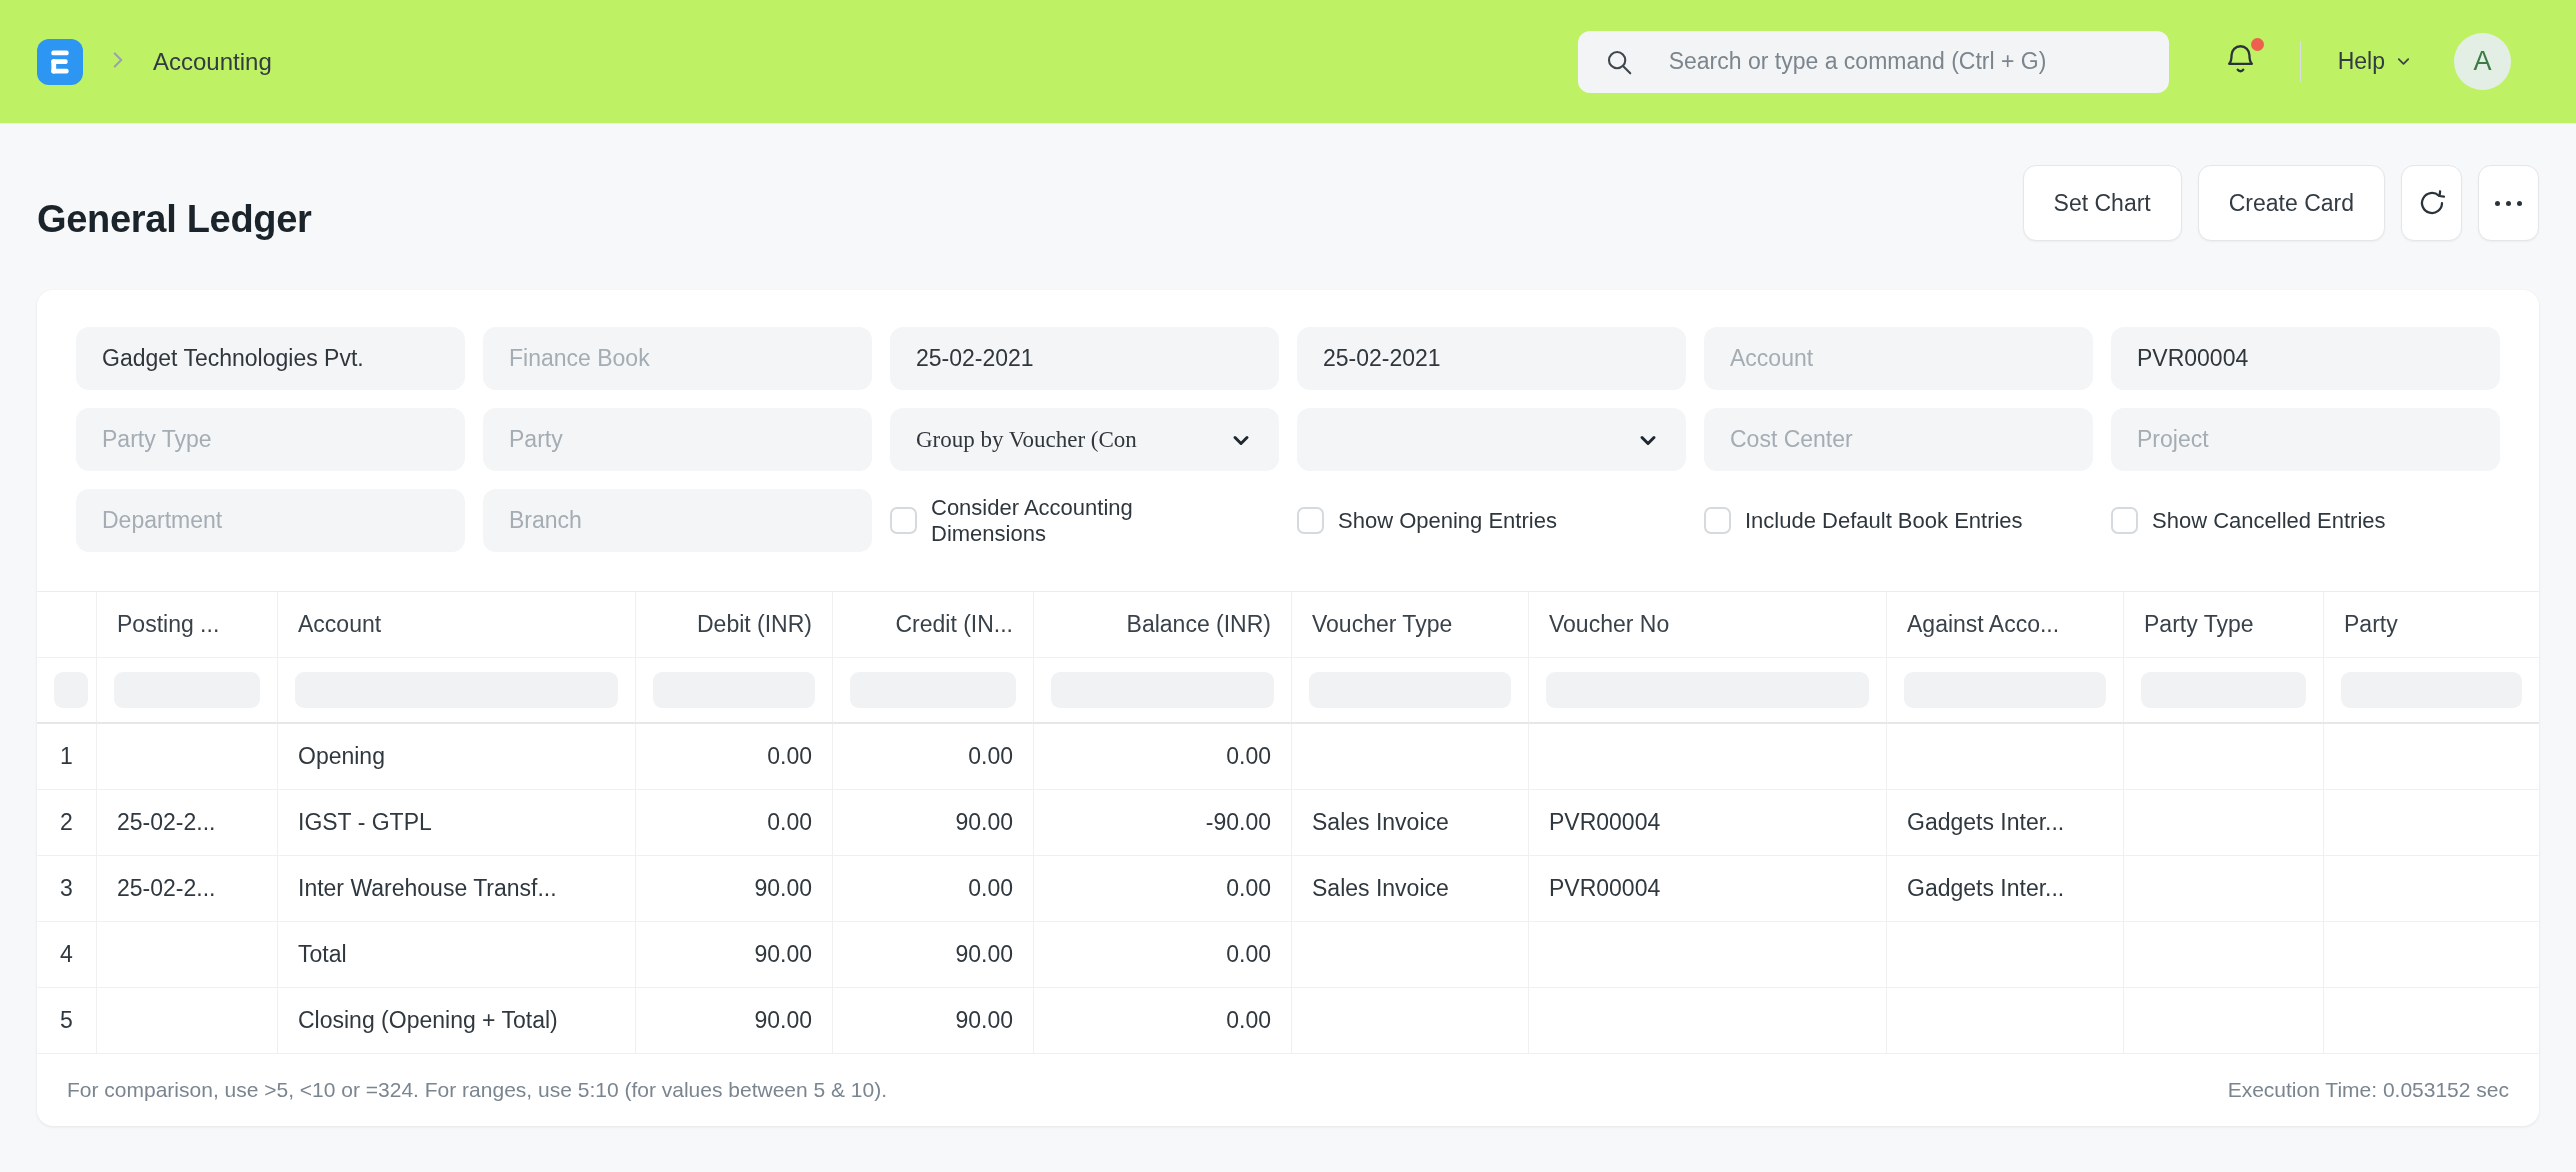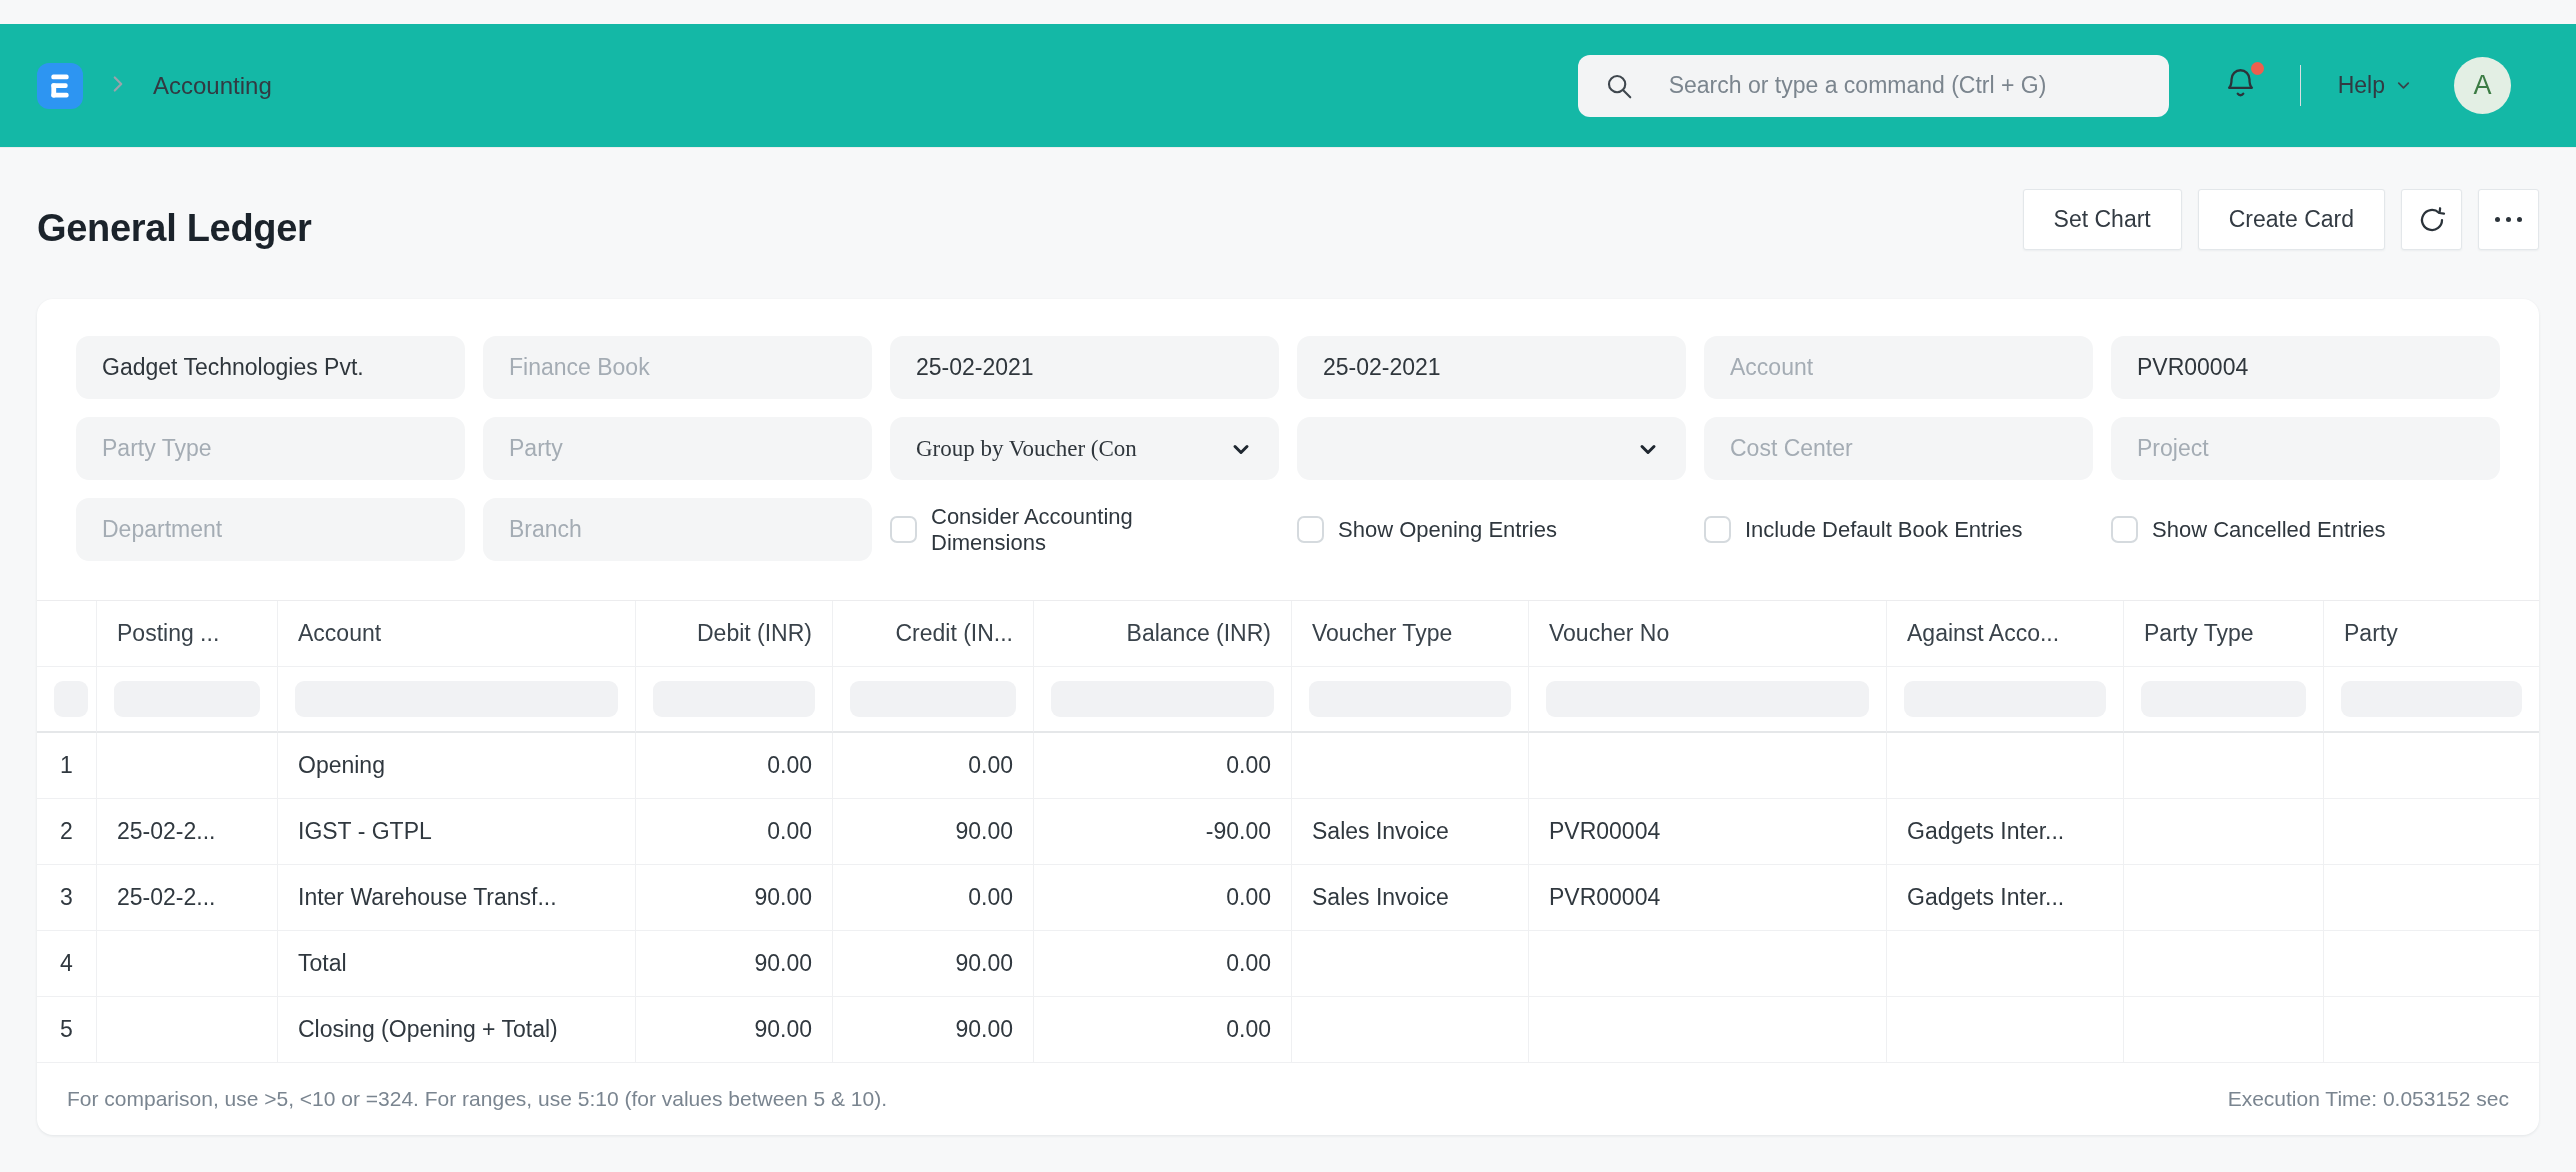--- a/index.html
+++ b/index.html
@@ -6,24 +6,23 @@
   html,body { margin:0; padding:0; }
   body {
     width:2576px; height:1173px; overflow:hidden;
     background:#f7f8f9;
     font-family:"Liberation Sans", sans-serif;
     color:#343b42;
   }
 
   
   .navbar {
-    height:124px; background:#14b8a6; border-bottom:1px solid #ebedef;
+    height:124px; background:#bef264; border-bottom:1px solid #ebedef;
     display:flex; align-items:center; justify-content:space-between;
     padding:0 65px 0 37px;
-    margin-top:24px;
   }
   .nav-left { display:flex; align-items:center; gap:22px; }
   .logo {
     width:46px; height:46px; border-radius:12px; background:#2d95f2;
     display:flex; align-items:center; justify-content:center; cursor:pointer;
   }
   .crumb { font-size:24px; color:#323a42; font-weight:500; }
   .nav-right { display:flex; align-items:center; }
   .searchbar {
     width:591px; height:62px; border-radius:12px; background:#f3f4f5;
@@ -39,21 +38,21 @@
     display:flex; align-items:center; justify-content:center;
     font-size:27px; font-weight:500; margin-left:41px; cursor:pointer;
   }
 
   
   .main { padding:41px 37px 0; }
   .title-row { display:flex; justify-content:space-between; align-items:flex-end; margin-bottom:49px; }
   .page-title { font-size:38px; font-weight:700; color:#1b232b; margin:0; letter-spacing:-0.3px; }
   .actions { display:flex; gap:16px; align-items:center; }
   .btn {
-    height:61px; background:#fff; border:1px solid #e3e7ea; border-radius:3px;
+    height:76px; background:#fff; border:1px solid #e3e7ea; border-radius:13px;
     font-size:23px; color:#333b43; padding:0 30px;
     display:flex; align-items:center; justify-content:center;
     box-shadow:0 1px 2px rgba(25,39,52,.05); cursor:pointer; white-space:nowrap;
   }
   .btn.icon-btn { width:61px; padding:0; }
   .dots { display:flex; gap:6px; }
   .dots i { width:5px; height:5px; border-radius:50%; background:#2b333a; }
 
   
   .card { background:#fff; border-radius:16px; box-shadow:0 1px 3px rgba(25,39,52,.09); }

